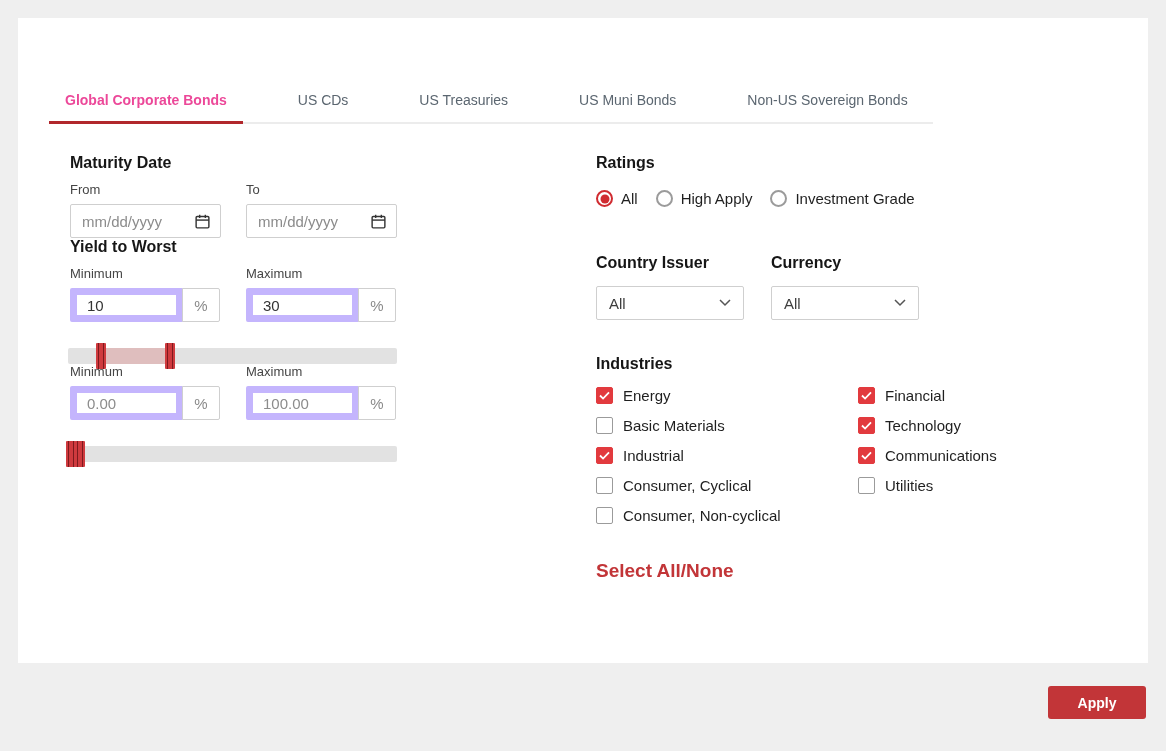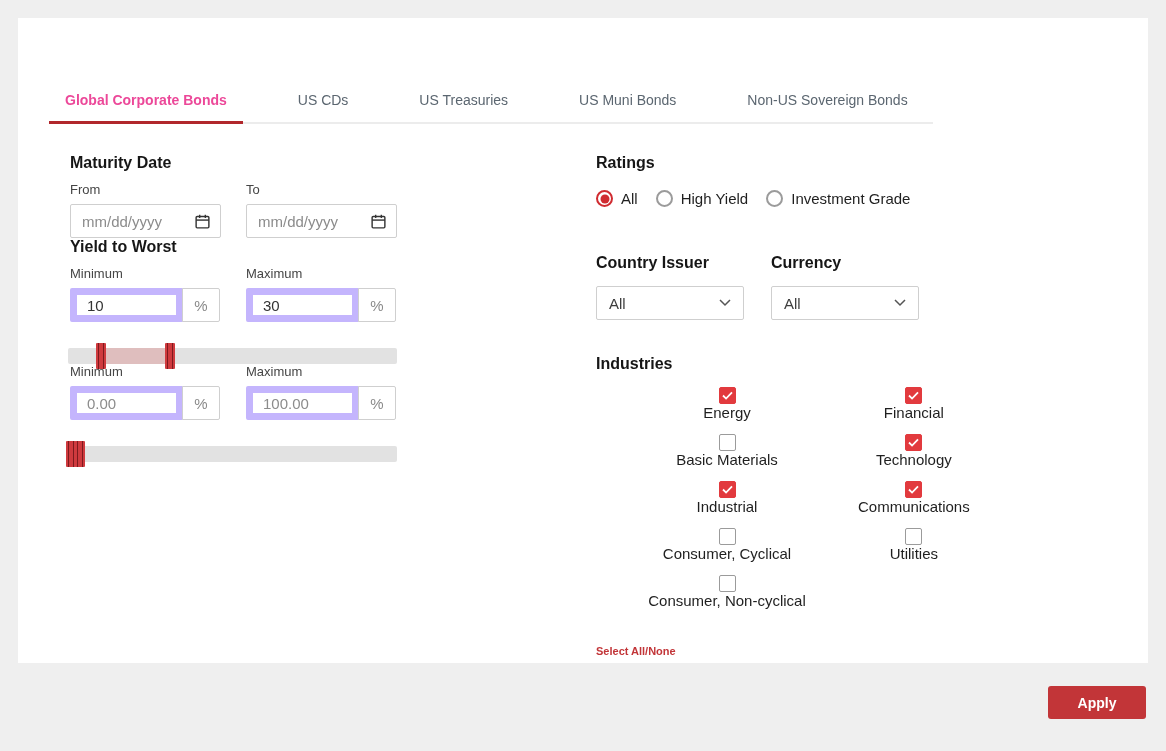--- a/index.html
+++ b/index.html
@@ -128,35 +128,35 @@
     border:1px solid #cfcfcf; border-radius:2px;
     display:flex; align-items:center; justify-content:space-between;
     padding:0 12px; font-size:15px; color:#3d3d3d;
     background:#fff; cursor:pointer;
   }
   .chevron { width:12px; height:8px; flex:0 0 auto; }
   
   .chk-grid { display:flex; margin-top:14px; }
   .chk-col { display:flex; flex-direction:column; gap:13px; }
   .chk-col.left { width:262px; }
-  .check-item { display:flex; align-items:center; cursor:pointer;flex-direction:column; }
+  .check-item { display:flex; align-items:center; gap:10px; cursor:pointer; }
   .checkbox {
     width:17px; height:17px; border-radius:2px;
     border:1.5px solid #9b9b9b; background:#fff;
     display:flex; align-items:center; justify-content:center;
     flex:0 0 auto;
   }
   .checkbox.checked {
     background:var(--checkbox-red,#e23a3e);
     border-color:var(--checkbox-red,#e23a3e);
   }
   .check-label { font-size:15px; color:#1f1f1f; }
   .select-all {
     margin-top:36px;
-    font-size:11px; font-weight:bold;
+    font-size:19px; font-weight:bold;
     color:var(--accent-red,#c23538);
     cursor:pointer; display:inline-block;
   }
   
   .apply-btn {
     position:absolute; right:20px; top:686px;
     width:98px; height:33px;
     background:var(--accent-red,#c23538);
     color:#fff; font-size:14px; font-weight:bold;
     border:none; border-radius:3px; cursor:pointer;
@@ -260,21 +260,21 @@
     <div class="col-right">
 
       <h3 class="section">Ratings</h3>
       <div class="radio-row">
         <label class="radio-item">
           <span class="radio selected"></span>
           <span class="radio-label">All</span>
         </label>
         <label class="radio-item">
           <span class="radio"></span>
-          <span class="radio-label">High Yield</span>
+          <span class="radio-label">High Apply</span>
         </label>
         <label class="radio-item">
           <span class="radio"></span>
           <span class="radio-label">Investment Grade</span>
         </label>
       </div>
 
       <div class="dd-pair">
         <div class="dd">
           <h3 class="section">Country Issuer</h3>

